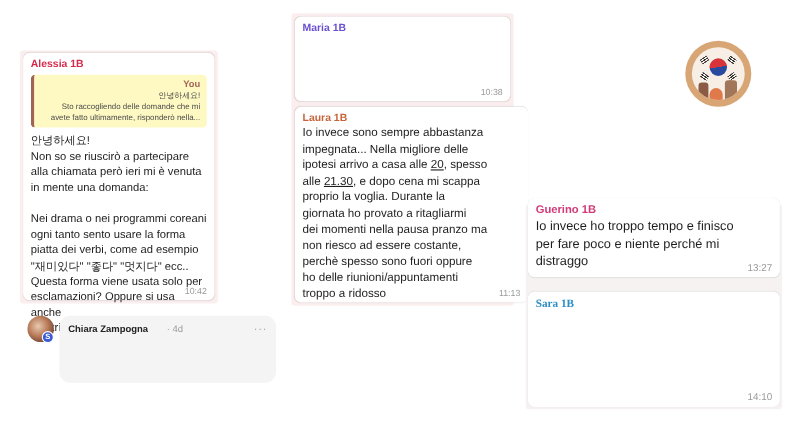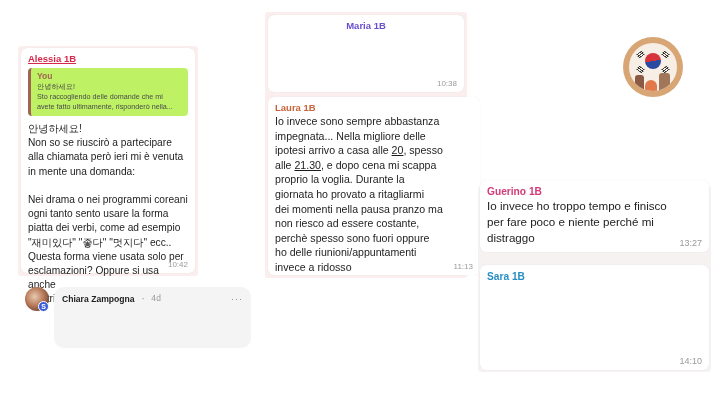--- a/index.html
+++ b/index.html
@@ -18,25 +18,26 @@
       box-shadow: 0 0 1px rgba(0,0,0,0.12);
       padding: 5px 7px 4px 7px;
     }
     .sender { font-size: 9.5px; font-weight: bold; line-height: 12px; }
     .msg { font-size: 10.6px; line-height: 14.6px; color: #1d1d1d; white-space: pre-line; }
     .time {
       position: absolute; right: 7px; bottom: 4px;
       font-size: 8px; color: #9a9a9a; font-family: "Liberation Sans", sans-serif;
     }
     .quote {
-      background: #bef264;
+      background: #fef9c3;
       border-left: 3px solid #a06454;
       border-radius: 4px;
       padding: 3px 6px 4px 6px;
       margin: 3px 0 6px 0;
+      text-align: right;
     }
     .quote .qname { font-size: 8.5px; font-weight: bold; color: #a06454; line-height: 11px; }
     .quote .qtext { font-size: 7.2px; line-height: 10px; color: #4a4a4a; white-space: pre-line; }
     .underline { text-decoration: underline; }
 
     
     .comment-avatar {
       position: absolute; left: 25px; top: 287px; width: 24px; height: 24px; border-radius: 50%;
       background: radial-gradient(circle at 40% 40%, #e9c9b0 0%, #b77a58 45%, #6b4032 80%);
     }
@@ -44,21 +45,21 @@
       position: absolute; left: 38px; top: 301px; width: 11px; height: 11px; border-radius: 50%;
       background: #3b5bd6; color: #fff; font-size: 7px; font-weight: bold;
       display: flex; align-items: center; justify-content: center; border: 1px solid #fff;
     }
     .comment-card {
       position: absolute; left: 54px; top: 287px; width: 197px; height: 61px;
       background: #f4f4f4; border-radius: 10px; padding: 6px 8px;
     }
     .comment-head { display: flex; align-items: flex-start; font-size: 8.6px; line-height: 12px; }
     .comment-name { font-weight: bold; color: #222; }
-    .comment-age { color: #9a9a9a; margin-left: 6px; font-family: Liberation Mono, monospace; }
+    .comment-age { color: #9a9a9a; margin-left: 17px; }
     .comment-more { margin-left: auto; color: #888; font-size: 9px; letter-spacing: 1px; }
     .comment-text { font-size: 8.4px; line-height: 14px; color: #2a2a2a; margin-top: 2px; white-space: pre-line; }
 
     
     .logo {
       position: absolute; left: 623px; top: 37px; width: 60px; height: 60px; border-radius: 50%;
       background: #d8a675;
     }
     .logo-inner {
       position: absolute; left: 6px; top: 6px; width: 48px; height: 48px; border-radius: 50%;
@@ -72,21 +73,21 @@
       background: repeating-linear-gradient(0deg, #333 0 1px, transparent 1px 2px); }
     .figure { position: absolute; bottom: 0; border-radius: 3px 3px 0 0; }
 
     .emoji { font-family: "DejaVu Sans", sans-serif; font-size: 10px; color: #e0a400; }
   </style>
 </head>
 <body>
 
 <div class="shot" style="left:18px; top:46px; width:180px; height:230px;"></div>
 <div class="bubble" style="left:21px; top:48px; width:174px; height:225px;">
-  <div class="sender" style="color:#d6284b;text-decoration:underline;">Alessia 1B</div>
+  <div class="sender" style="color:#d6284b;">Alessia 1B</div>
   <div class="quote">
     <div class="qname">You</div>
     <div class="qtext">안녕하세요!
 Sto raccogliendo delle domande che mi
 avete fatto ultimamente, risponderò nella...</div>
   </div>
   <div class="msg" style="font-size:10.2px; line-height:14.2px;">안녕하세요!
 Non so se riuscirò a partecipare
 alla chiamata però ieri mi è venuta
 in mente una domanda:
@@ -106,36 +107,36 @@
 <div class="comment-card">
   <div class="comment-head">
     <span class="comment-name">Chiara Zampogna</span>
     <span class="comment-age">· 4d</span>
     <span class="comment-more">···</span>
   </div>
 </div>
 
 <div class="shot" style="left:265px; top:12px; width:202px; height:266px;"></div>
 <div class="bubble" style="left:268px; top:15px; width:196px; height:77px;">
-  <div class="sender" style="color:#6a4fd0;text-align:center;">Maria 1B</div>
+  <div class="sender" style="color:#6a4fd0;">Maria 1B</div>
   <div class="time">10:38</div>
 </div>
 <div class="bubble" style="left:268px; top:97px; width:212px; height:178px;">
   <div class="sender" style="color:#c8623a;">Laura 1B</div>
   <div class="msg"><span>Io invece sono sempre abbastanza
 impegnata... Nella migliore delle
 ipotesi arrivo a casa alle </span><span class="underline">20</span><span>, spesso
 alle </span><span class="underline">21.30</span><span>, e dopo cena mi scappa
 proprio la voglia. Durante la
 giornata ho provato a ritagliarmi
 dei momenti nella pausa pranzo ma
 non riesco ad essere costante,
 perchè spesso sono fuori oppure
 ho delle riunioni/appuntamenti
-invece a ridosso</span></div>
+troppo a ridosso</span></div>
   <div class="time">11:13</div>
 </div>
 
 <div class="logo">
   <div class="logo-inner">
     <div class="taeguk"></div>
     <div class="trigram" style="left:8px; top:9px; transform:rotate(-35deg);"></div>
     <div class="trigram" style="left:33px; top:9px; transform:rotate(35deg);"></div>
     <div class="trigram" style="left:8px; top:24px; transform:rotate(35deg);"></div>
     <div class="trigram" style="left:33px; top:24px; transform:rotate(-35deg);"></div>
@@ -147,15 +148,15 @@
 
 <div class="shot" style="left:478px; top:186px; width:233px; height:186px; background:#f7f2f2;"></div>
 <div class="bubble" style="left:480px; top:180px; width:229px; height:72px;">
   <div class="sender" style="color:#d23a78; font-size:10.2px; line-height:13px;">Guerino 1B</div>
   <div class="msg" style="font-size:11.6px; line-height:16px;">Io invece ho troppo tempo e finisco
 per fare poco e niente perché mi
 distraggo</div>
   <div class="time" style="font-size:9px;">13:27</div>
 </div>
 <div class="bubble" style="left:480px; top:265px; width:229px; height:105px;">
-  <div class="sender" style="color:#2a8ec4; font-size:10.2px; line-height:13px;">Sara 1B</div>
+  <div class="sender" style="color:#2a8ec4; font-size:10.2px; line-height:13px;font-family:Liberation Serif, serif;">Sara 1B</div>
   <div class="time" style="font-size:9px;margin-top:16px;">14:10</div>
 </div>
 
 </body></html>

